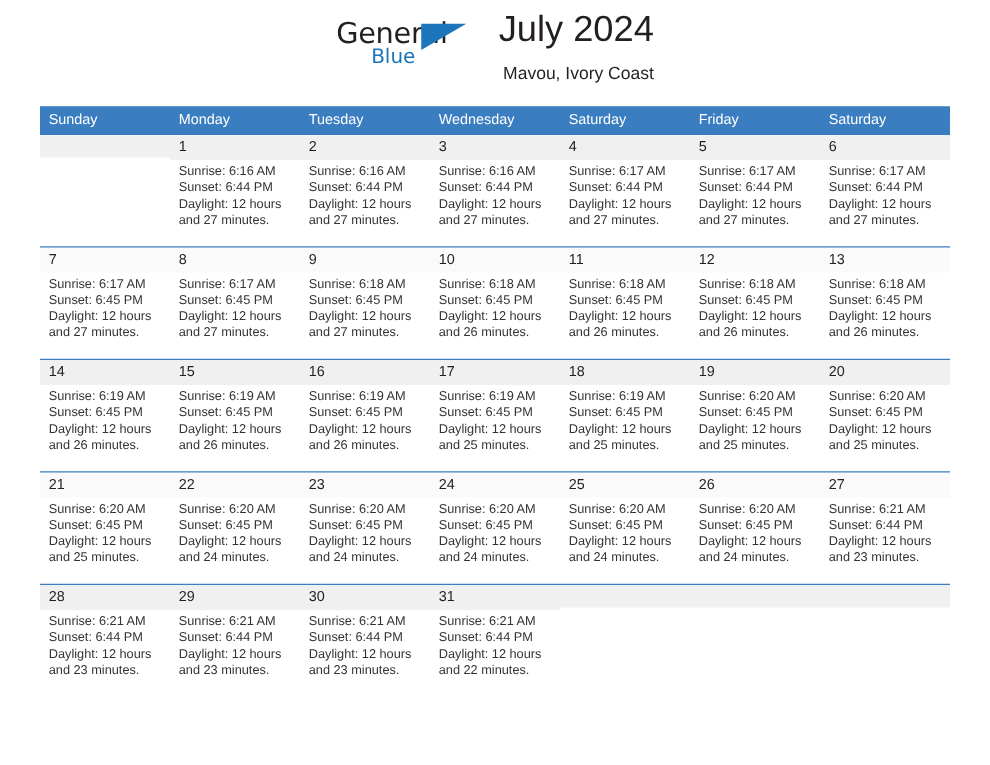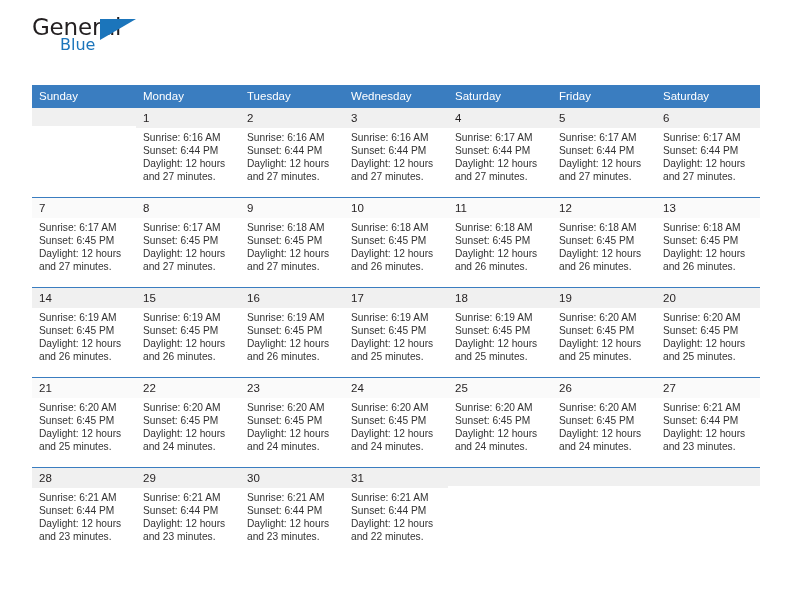--- a/index.html
+++ b/index.html
@@ -20,21 +20,21 @@
     padding: 0;
   }
 
   
   .topbar {
     position: relative;
     height: 72px;
     margin: 0 32px;
     display: flex;
     align-items: flex-start;
-    justify-content: space-between;
+    justify-content: center;
   }
 
   .logo {
     position: relative;
     margin-top: 16px;
     width: 130px;
     height: 48px;
     line-height: 1;
     user-select: none;
   }
@@ -134,20 +134,22 @@
 
   <div class="topbar">
 
     <div class="logo">
       <span class="logo-general">General</span>
       <span class="logo-tri"></span>
       <span class="logo-blue">Blue</span>
     </div>
 
     <div class="titleblock">
+      <div class="cal-title">July 2024</div>
+      <div class="cal-subtitle">Mavou, Ivory Coast</div>
     </div>
 
   </div>
 
   <table class="calendar">
     <thead>
       <tr id="weekday-row">
           <th>Sunday</th>
           <th>Monday</th>
           <th>Tuesday</th>

